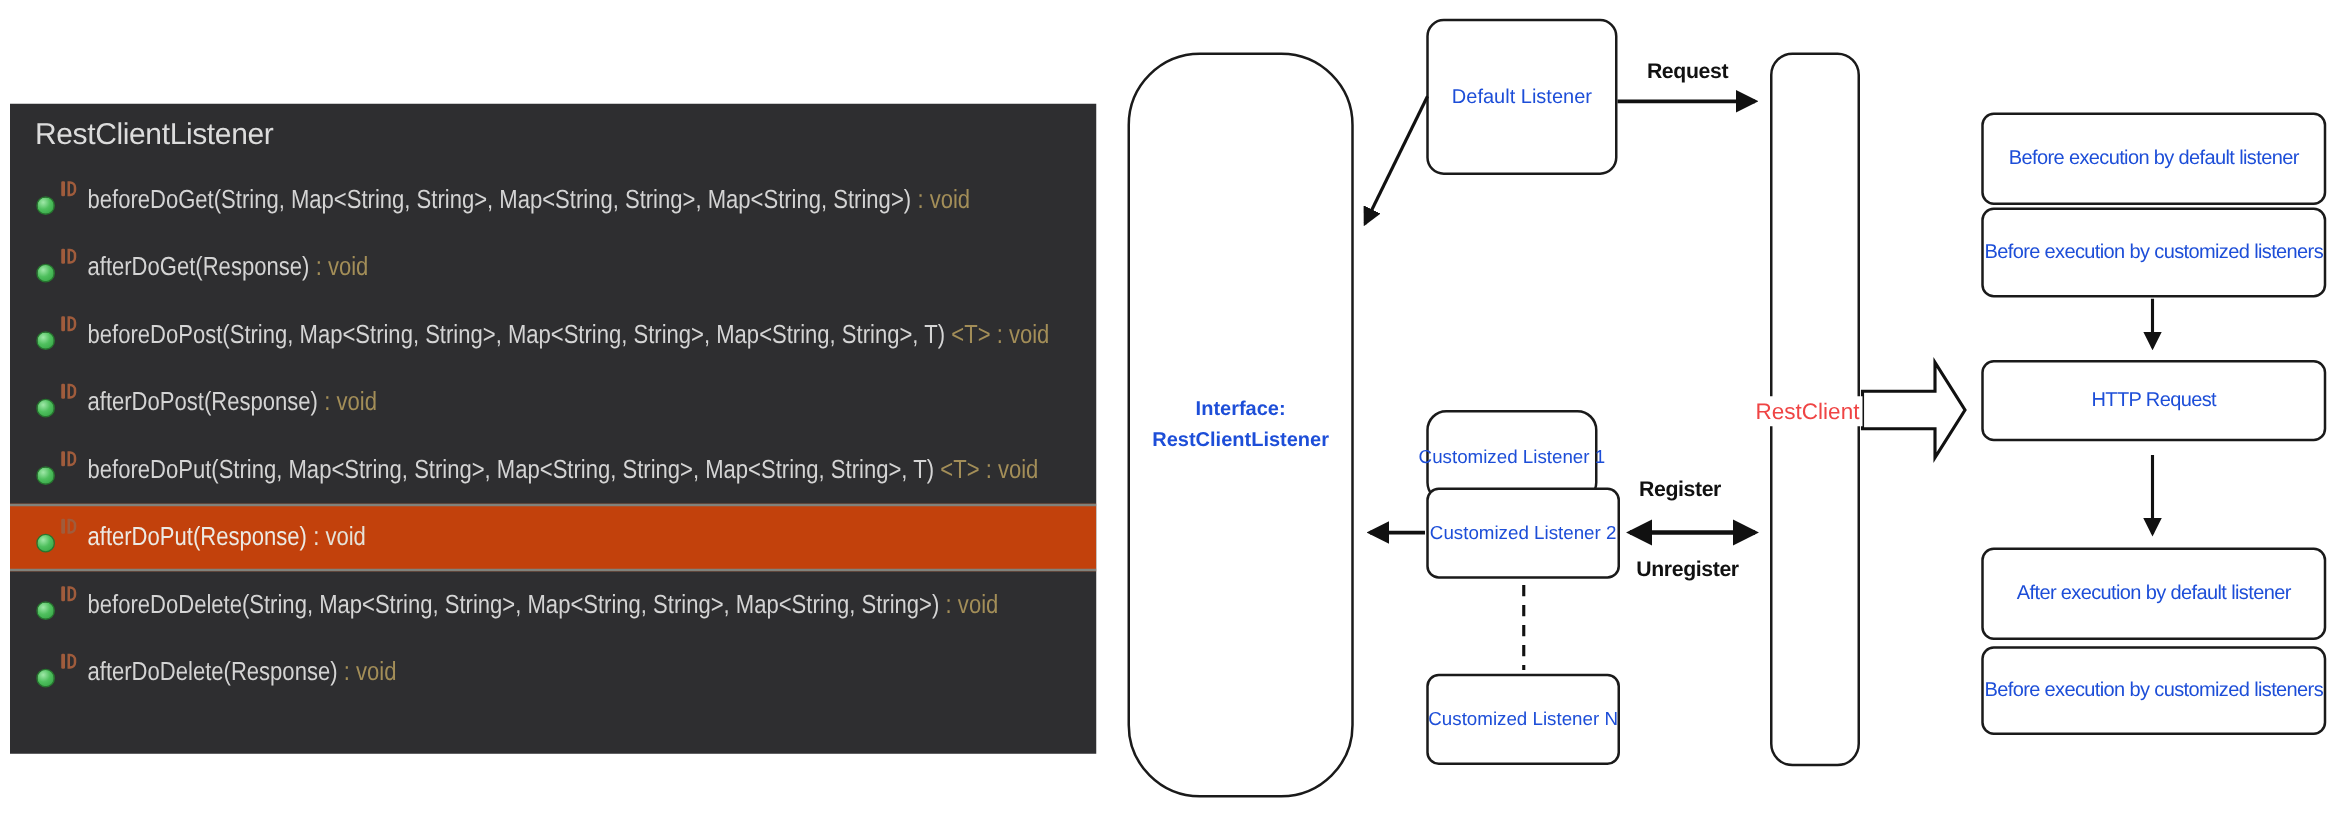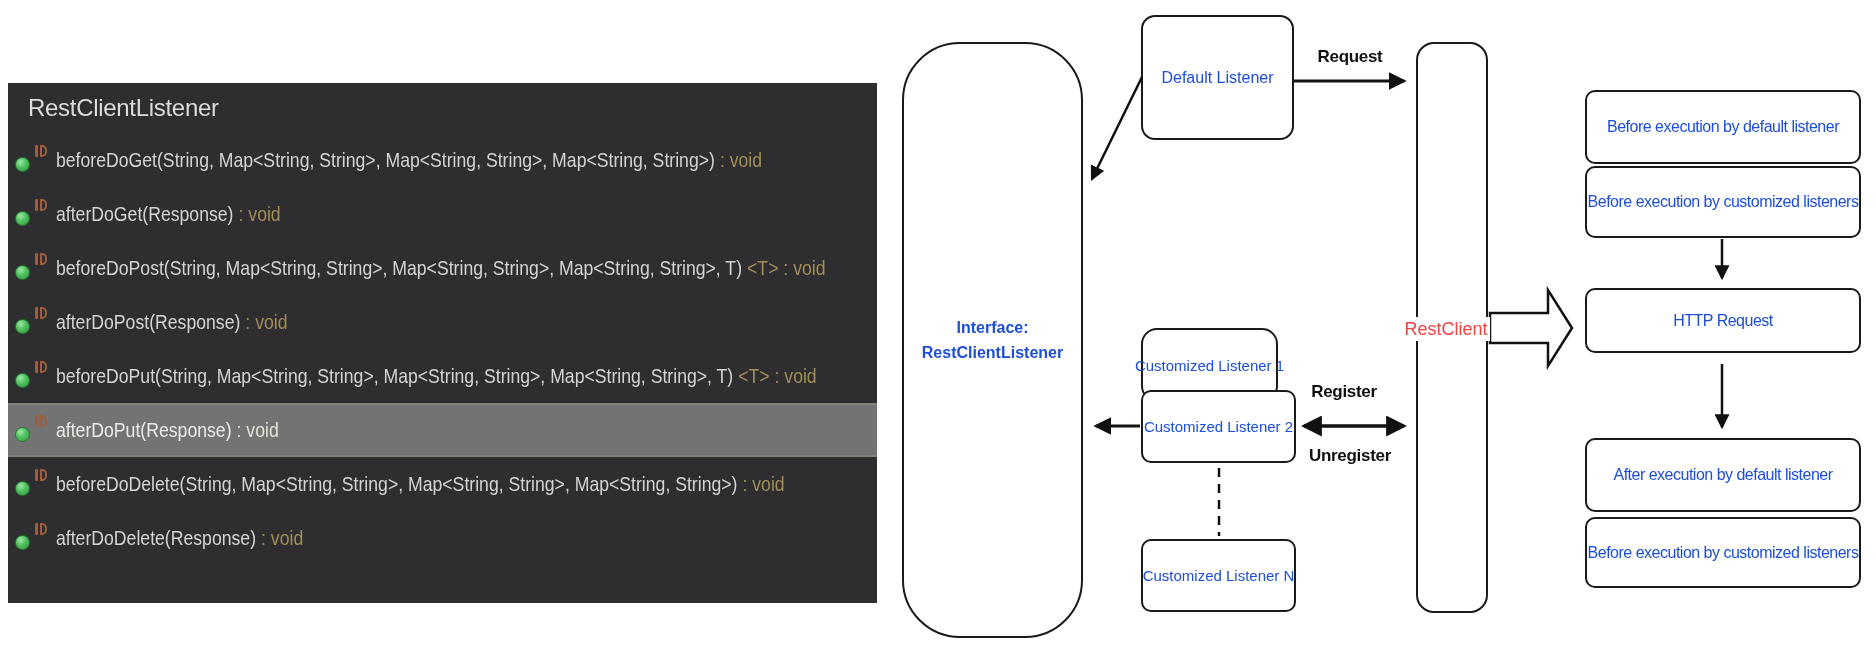--- a/index.html
+++ b/index.html
@@ -1,22 +1,22 @@
 <!DOCTYPE html>
 <html><head>
 <meta charset="utf-8">
 <style>
   html,body{margin:0;padding:0;background:#fff;font-family:"Liberation Sans",sans-serif;}
   #screen{position:relative;width:1876px;height:653px;background:#fff;overflow:hidden;}
 
   
   #outline{position:absolute;left:8px;top:83px;width:869px;height:520px;background:#2e2e30;overflow:hidden;}
   .otitle{height:50px;display:flex;align-items:center;padding-left:20px;color:#dcdcdc;font-size:24px;letter-spacing:-0.3px;}
-  .orow{height:54px;display:flex;align-items:center;padding-left:7px;box-sizing:border-box;}
-  .orow.selected{background:#737373;border-top:2px solid #80827c;border-bottom:2px solid #80827c;}
+  .orow{height:54px;display:flex;align-items:center;padding-left:21px;box-sizing:border-box;}
+  .orow.selected{background:#c2410c;border-top:2px solid #80827c;border-bottom:2px solid #80827c;}
   .dot{flex:none;width:15px;height:15px;border-radius:50%;
        background:radial-gradient(circle at 35% 30%, #9fe8a8 0%, #4fc05e 45%, #2f9e3f 100%);
        border:1px solid #27762f;box-sizing:border-box;transform:translateY(4px);}
   .mglyph{flex:none;position:relative;width:12px;height:16px;margin-left:5px;transform:translateY(-9px);}
   .mglyph i{display:block;position:absolute;}
   .mglyph .b1{left:0;top:2px;width:3px;height:12px;background:#a05c3c;border-radius:1px;}
   .mglyph .b2{left:5px;top:2px;width:7px;height:12px;border:2px solid #a05c3c;border-radius:0 5px 5px 0;box-sizing:border-box;}
   .rowtext{margin-left:9px;white-space:nowrap;font-size:21px;color:#d4d4d4;
            transform:scaleX(0.84);transform-origin:left center;}
   .ret{color:#a38e58;margin-left:6px;}

